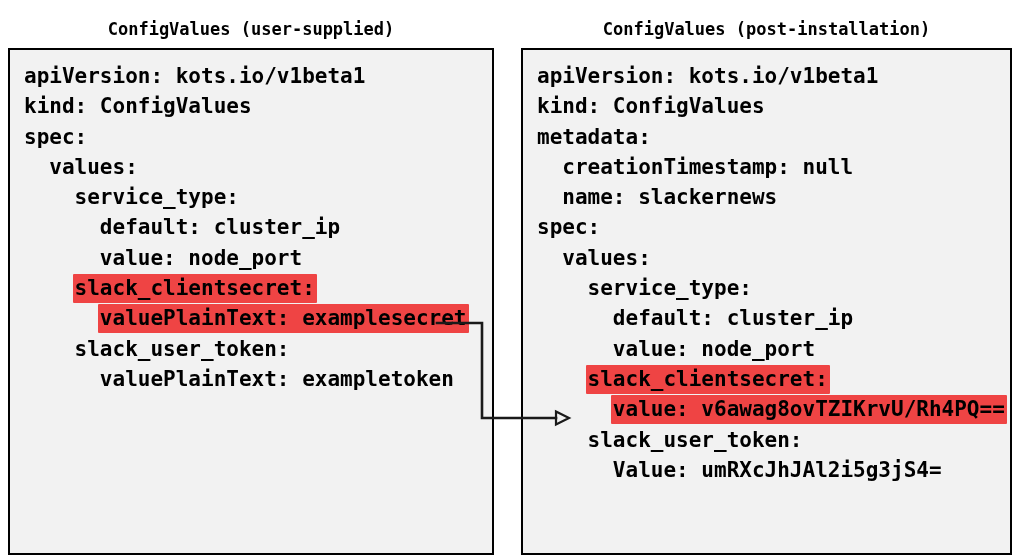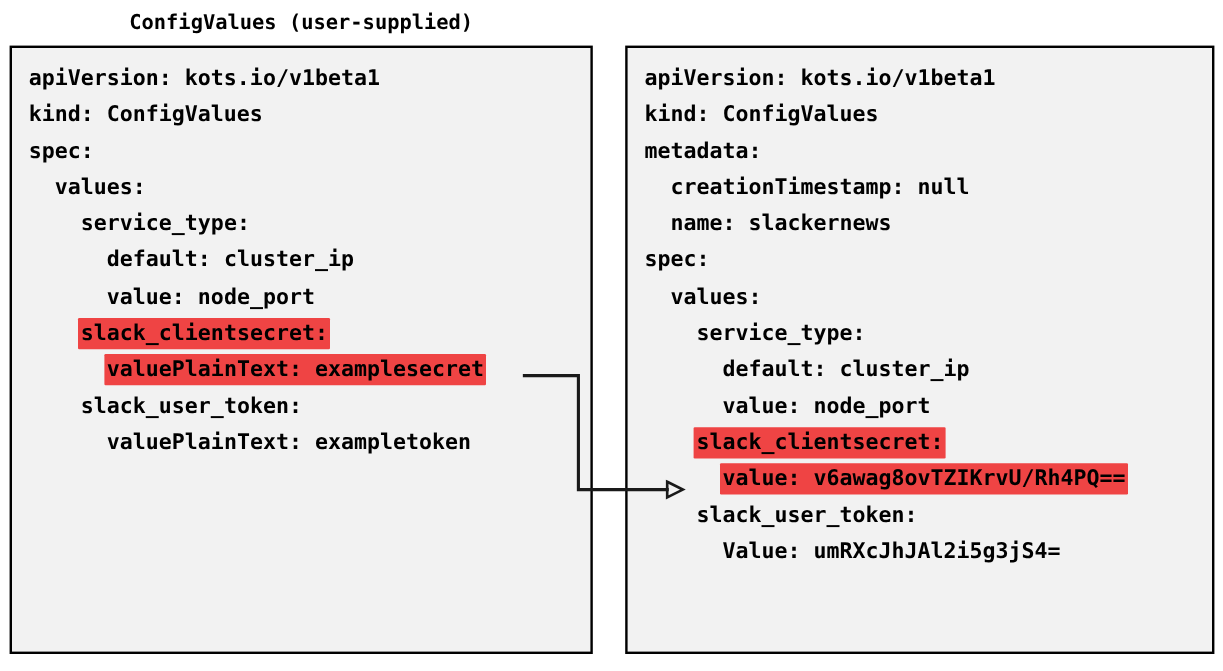--- a/index.html
+++ b/index.html
@@ -12,21 +12,21 @@
     width: 1019px;
     height: 559px;
     position: relative;
     overflow: hidden;
     font-family: "DejaVu Sans Mono", "Liberation Mono", monospace;
     -webkit-font-smoothing: antialiased;
   }
 
   .diagram {
     position: absolute;
-    left: 0; top: 0;
+    left: 0; top: 10px;
     width: 1019px;
     height: 498px;
   }
 
   
   .panel-title {
     position: absolute;
     font-family: "DejaVu Sans Mono", "Liberation Mono", monospace;
     font-size: 17px;
     font-weight: bold;
@@ -48,21 +48,21 @@
   }
   #panel-left  { left: 8px;   top: 38px; width: 486px; height: 507px; }
   #panel-right { left: 521px; top: 38px; width: 491px; height: 507px; }
 
   .code-block {
     position: absolute;
     left: 12px;
     top: 11px;
     right: 2px;
     font-family: "DejaVu Sans Mono", "Liberation Mono", monospace;
-    font-size: 18px;
+    font-size: 21px;
     font-weight: bold;
     line-height: 30.3px;
     color: #000000;
     white-space: pre;
   }
 
   .code-line {
     display: block;
     height: 30.3px;
     white-space: pre;
@@ -91,20 +91,21 @@
 <body>
 
 <div class="diagram">
 
   <div class="panel-title" id="title-left">ConfigValues (user-supplied)</div>
 
   <div class="panel" id="panel-left">
     <div class="code-block" id="code-left"><span class="code-line"><span class="seg">apiVersion: kots.io/v1beta1</span></span><span class="code-line"><span class="seg">kind: ConfigValues</span></span><span class="code-line"><span class="seg">spec:</span></span><span class="code-line"><span class="indent">  </span><span class="seg">values:</span></span><span class="code-line"><span class="indent">    </span><span class="seg">service_type:</span></span><span class="code-line"><span class="indent">      </span><span class="seg">default: cluster_ip</span></span><span class="code-line"><span class="indent">      </span><span class="seg">value: node_port</span></span><span class="code-line hl"><span class="indent">    </span><span class="seg">slack_clientsecret:</span></span><span class="code-line hl"><span class="indent">      </span><span class="seg">valuePlainText: examplesecret</span></span><span class="code-line"><span class="indent">    </span><span class="seg">slack_user_token:</span></span><span class="code-line"><span class="indent">      </span><span class="seg">valuePlainText: exampletoken</span></span></div>
   </div>
 
+  <div class="panel-title" id="title-right">ConfigValues (post-installation)</div>
 
   <div class="panel" id="panel-right">
     <div class="code-block" id="code-right"><span class="code-line"><span class="seg">apiVersion: kots.io/v1beta1</span></span><span class="code-line"><span class="seg">kind: ConfigValues</span></span><span class="code-line"><span class="seg">metadata:</span></span><span class="code-line"><span class="indent">  </span><span class="seg">creationTimestamp: null</span></span><span class="code-line"><span class="indent">  </span><span class="seg">name: slackernews</span></span><span class="code-line"><span class="seg">spec:</span></span><span class="code-line"><span class="indent">  </span><span class="seg">values:</span></span><span class="code-line"><span class="indent">    </span><span class="seg">service_type:</span></span><span class="code-line"><span class="indent">      </span><span class="seg">default: cluster_ip</span></span><span class="code-line"><span class="indent">      </span><span class="seg">value: node_port</span></span><span class="code-line hl"><span class="indent">    </span><span class="seg">slack_clientsecret:</span></span><span class="code-line hl"><span class="indent">      </span><span class="seg">value: v6awag8ovTZIKrvU/Rh4PQ==</span></span><span class="code-line"><span class="indent">    </span><span class="seg">slack_user_token:</span></span><span class="code-line"><span class="indent">      </span><span class="seg">Value: umRXcJhJAl2i5g3jS4=</span></span></div>
   </div>
 
   <svg id="connector" viewBox="0 0 1019 559">
     <polyline points="437,313 482,313 482,408 556,408" fill="none" stroke="#1a1a1a" stroke-width="2.6" stroke-linecap="square" stroke-linejoin="miter"></polyline>
     <polygon points="556,401.5 569,408 556,414.5" fill="none" stroke="#1a1a1a" stroke-width="2.2" stroke-linejoin="miter"></polygon>
   </svg>
 

